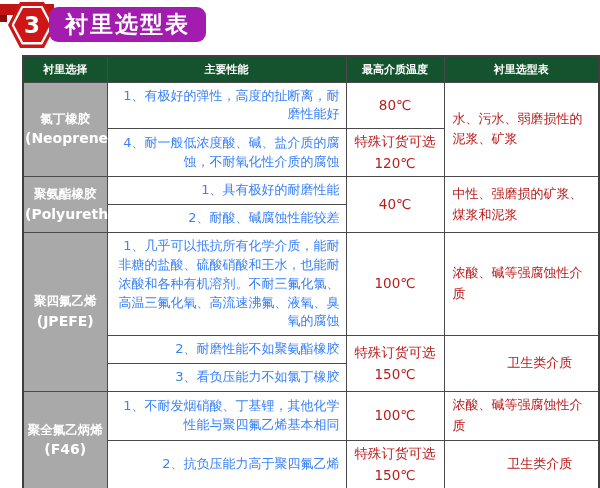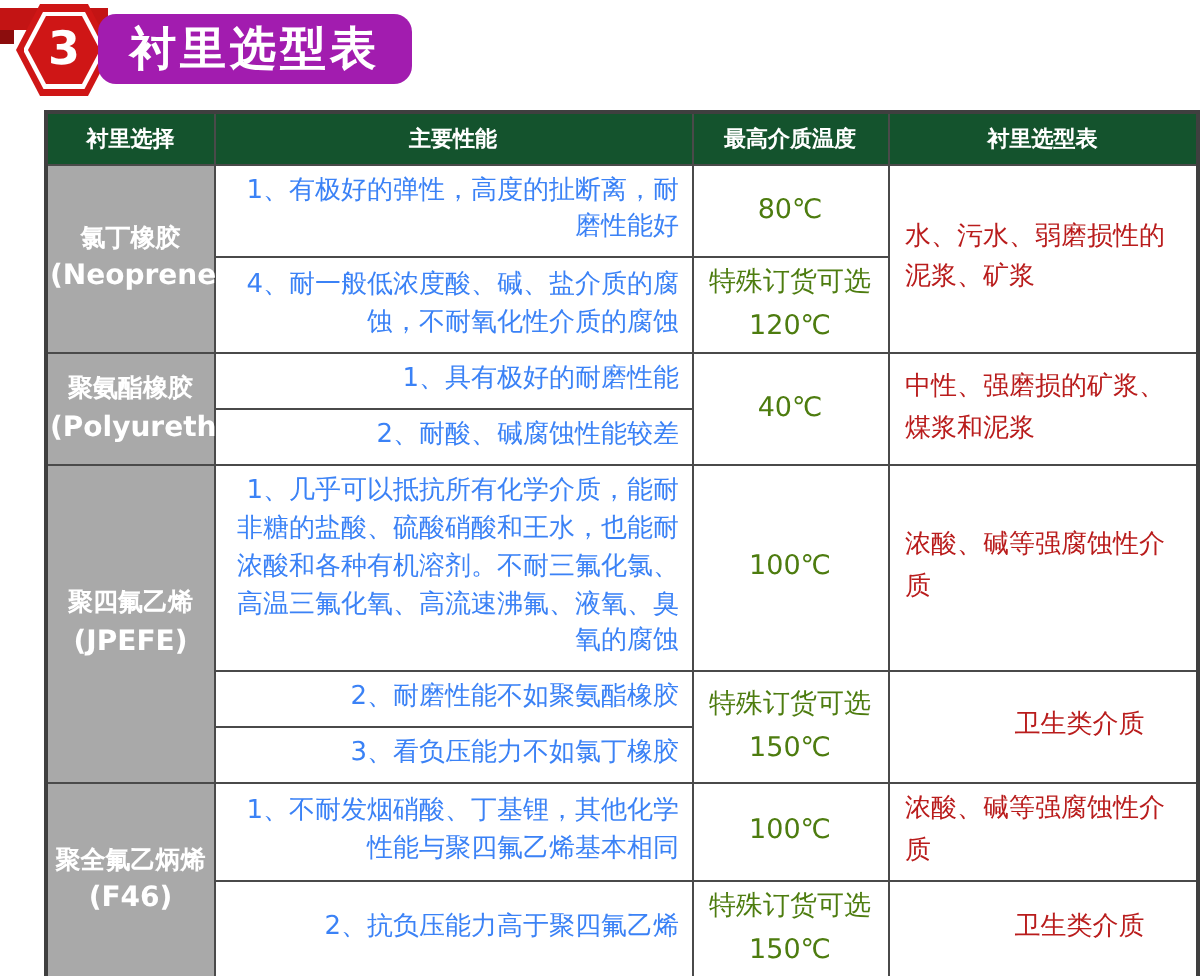--- a/index.html
+++ b/index.html
@@ -41,21 +41,21 @@
   td.mat{
     background:#a9a9a9;color:#ffffff;font-weight:bold;text-align:center;
     font-size:12.5px;line-height:1.5;padding:3px 1px;
   }
   td.mat .code{font-size:14px;}
   td.perf{
     font-size:13px;color:#3b82f6;text-align:right;vertical-align:middle;
     padding:4px 6px 4px 8px;line-height:1.45;
   }
   td.temp{
-    font-size:13.5px;color:#4d7c0f;text-align:center;vertical-align:middle;
+    font-size:13.5px;color:#b91c1c;text-align:center;vertical-align:middle;
     line-height:1.6;padding:2px;margin-top:32px;
   }
   td.range{
     font-size:13px;color:#b91c1c;vertical-align:middle;line-height:1.6;padding:3px 8px;
   }
   td.range.l{text-align:left;}
   td.range.c{text-align:center;padding-left:45px;}
 </style>
 </head>
 <body>

